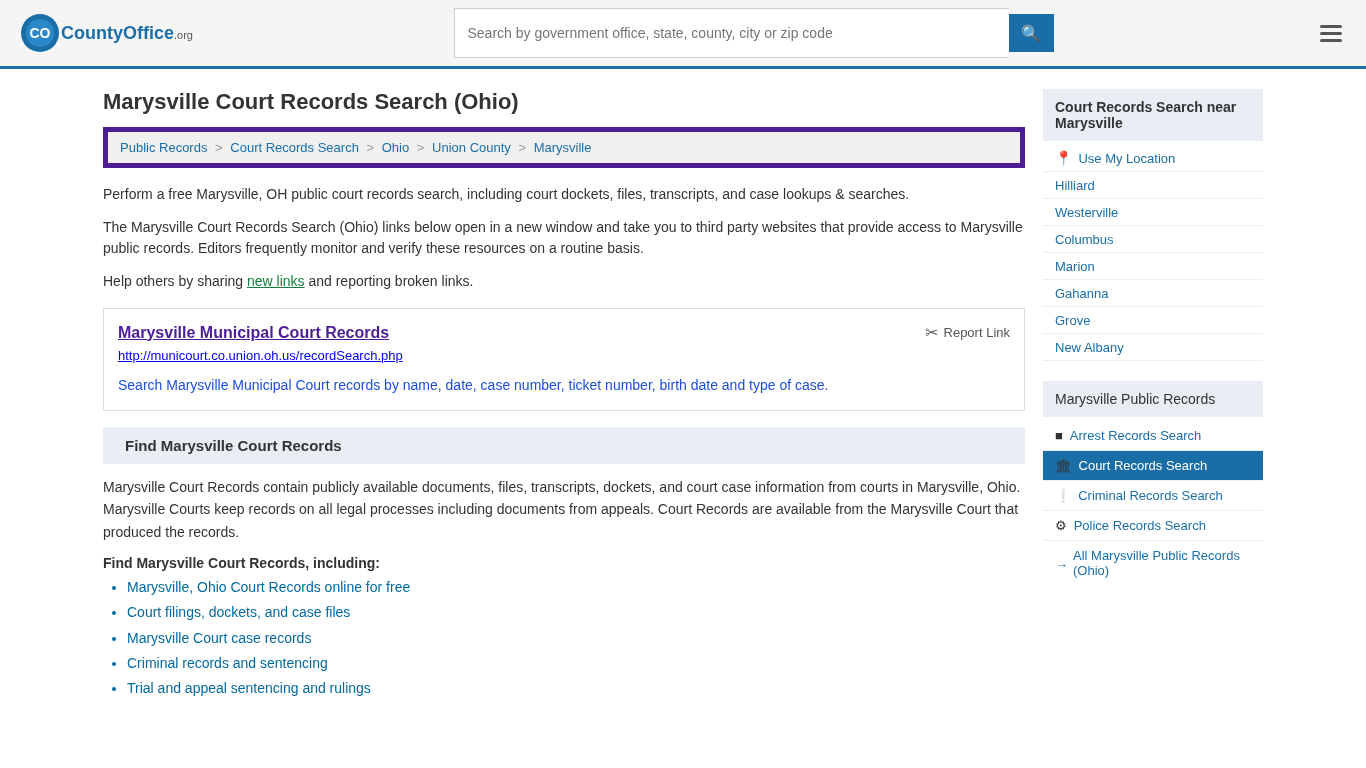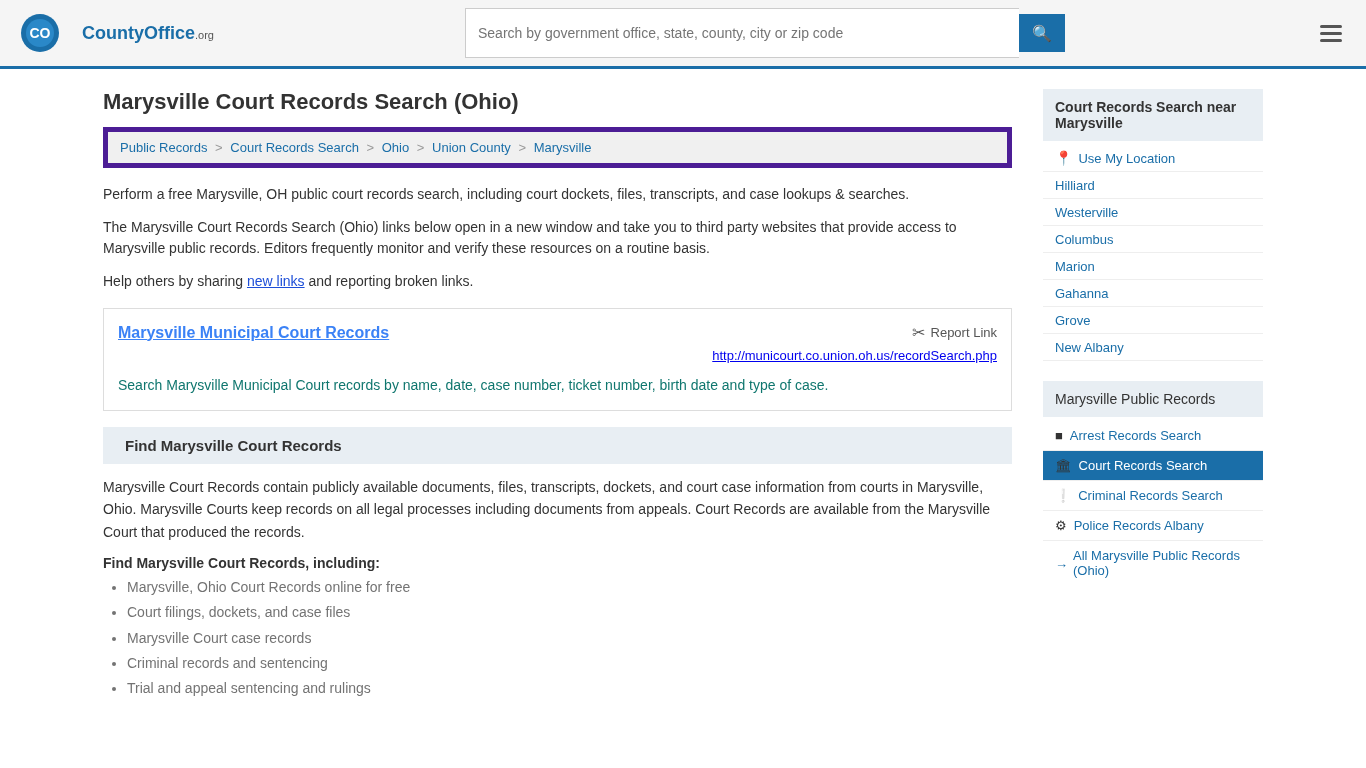--- a/index.html
+++ b/index.html
@@ -10,21 +10,21 @@
       background: #f5f5f5;
       border-bottom: 3px solid #1a6ea8;
       padding: 8px 20px;
       display: flex;
       align-items: center;
       justify-content: space-between;
     }
     #logo-area {
       display: flex;
       align-items: center;
-      gap: 22px;
+      gap: 1px;
     }
     #logo-icon {
       width: 40px;
       height: 40px;
     }
     #search-bar {
       display: flex;
       align-items: center;
       flex: 1;
       max-width: 600px;
@@ -64,21 +64,21 @@
       background: #555;
       border-radius: 2px;
     }
 
     
     #content-wrapper {
       max-width: 1200px;
       margin: 0 auto;
       padding: 20px;
       display: flex;
-      gap: 31px;
+      gap: 18px;
     }
     #main-content {
       flex: 1;
     }
     #sidebar {
       width: 220px;
       flex-shrink: 0;
     }
 
     
@@ -104,60 +104,59 @@
       margin-bottom: 12px;
     }
 
     
     .desc-para {
       margin-bottom: 12px;
       line-height: 1.5;
       color: #333;
     }
     .desc-para a {
-      color: #1d4ed8;
+      color: #15803d;
     }
 
     
     #record-link-section {
       border: 1px solid #ddd;
       padding: 14px;
       margin: 16px 0;
     }
     #record-link-header {
       display: flex;
       justify-content: space-between;
       align-items: center;
       margin-bottom: 6px;
     }
     #record-link-title {
       font-size: 16px;
       font-weight: bold;
-      color: #3b82f6;
+      color: #4c1d95;
       text-decoration: underline;
       cursor: pointer;
     }
     #report-link-btn {
       display: flex;
       align-items: center;
       gap: 5px;
       color: #555;
       font-size: 13px;
       cursor: pointer;
       background: none;
       border: none;
     }
     #record-link-url {
       color: #1a6ea8;
       font-size: 13px;
       margin-bottom: 8px;
-      text-align: right;
     }
     #record-link-desc {
-      color: #0f766e;
+      color: #1d4ed8;
       line-height: 1.5;
       margin-top: 12px;
     }
 
     
     #find-records-section {
       margin-top: 16px;
     }
     #find-records-header {
       background: #e8eef3;
@@ -173,21 +172,21 @@
       color: #333;
     }
     #find-records-subheader {
       font-weight: bold;
       margin-bottom: 4px;
     }
     #find-records-list {
       list-style: disc;
       padding-left: 24px;
       line-height: 1.8;
-      color: #737373;
+      color: #0369a1;
     }
 
     
     #sidebar-nearby {
       margin-bottom: 20px;
     }
     #sidebar-nearby-title {
       background: #e8eef3;
       padding: 10px 12px;
       font-size: 14px;
@@ -374,21 +373,21 @@
         <li class="active">
           <span class="sidebar-icon">🏛</span>
           <a href="#">Court Records Search</a>
         </li>
         <li>
           <span class="sidebar-icon">❕</span>
           <a href="#">Criminal Records Search</a>
         </li>
         <li>
           <span class="sidebar-icon">⚙</span>
-          <a href="#">Police Records Albany</a>
+          <a href="#">Police Records Search</a>
         </li>
       </ul>
       <div id="all-records-link">
         <a href="#">
           <span>→</span>
           <span>All Marysville Public Records (Ohio)</span>
         </a>
       </div>
     </div>
 

